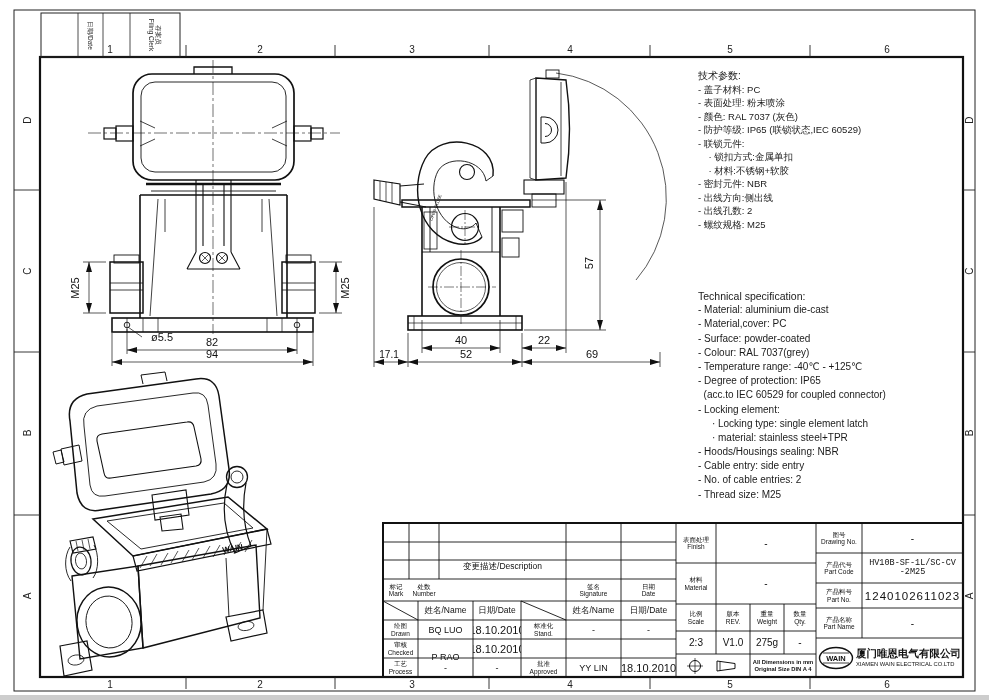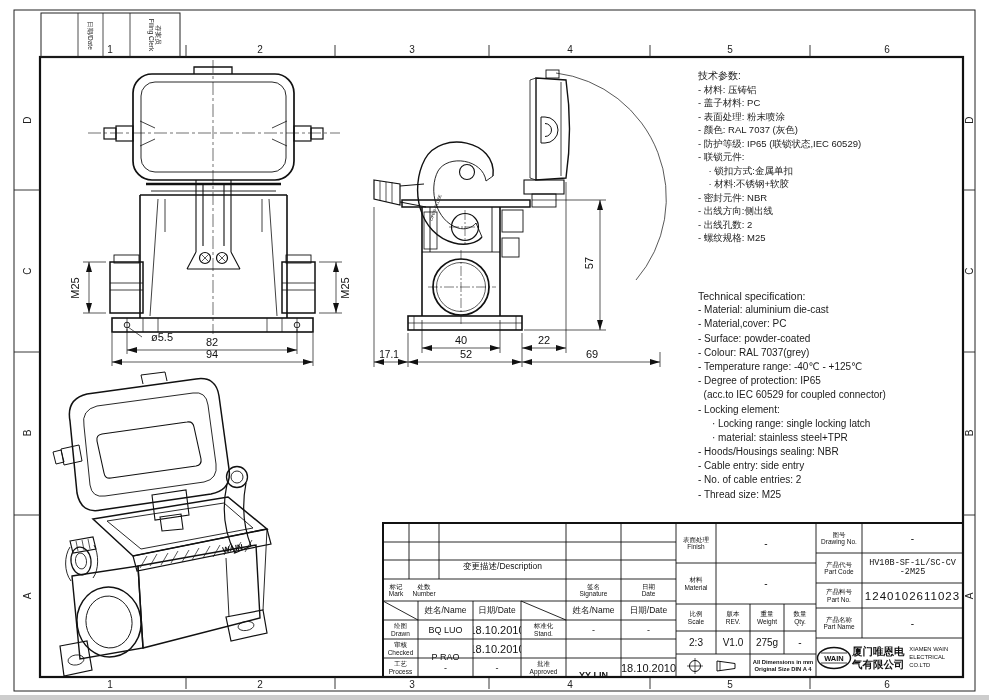--- a/index.html
+++ b/index.html
@@ -265,21 +265,20 @@
 <div class="filing rot90" style="left:68px;top:23px;width:45px;height:25px;">日期/Date</div>
 <div class="filing rot90" style="left:133px;top:20px;width:44px;height:30px;">
   <div>
         <div>存案员</div>
         <div>Filing Clerk</div>
       </div>
 </div>
 
 <div class="spec" style="top:69px;">
   <div class="t">技术参数:</div>
-  <div class="l">- 材料: 压铸铝</div>
   <div class="l">- 盖子材料: PC</div>
   <div class="l">- 表面处理: 粉末喷涂</div>
   <div class="l">- 颜色: RAL 7037 (灰色)</div>
   <div class="l">- 防护等级: IP65 (联锁状态,IEC 60529)</div>
   <div class="l">- 联锁元件:</div>
   <div class="l">    · 锁扣方式:金属单扣</div>
   <div class="l">    · 材料:不锈钢+软胶</div>
   <div class="l">- 密封元件: NBR</div>
   <div class="l">- 出线方向:侧出线</div>
   <div class="l">- 出线孔数: 2</div>
@@ -288,21 +287,21 @@
 <div class="spec spec-en" style="top:289px;">
   <div class="t">Technical specification:</div>
   <div class="l">- Material: aluminium die-cast</div>
   <div class="l">- Material,cover: PC</div>
   <div class="l">- Surface: powder-coated</div>
   <div class="l">- Colour: RAL 7037(grey)</div>
   <div class="l">- Temperature range: -40℃ - +125℃</div>
   <div class="l">- Degree of protection: IP65</div>
   <div class="l">  (acc.to IEC 60529 for coupled connector)</div>
   <div class="l">- Locking element:</div>
-  <div class="l">     · Locking range: single locking latch</div>
+  <div class="l">     · Locking type: single element latch</div>
   <div class="l">     · material: stainless steel+TPR</div>
   <div class="l">- Hoods/Housings sealing: NBR</div>
   <div class="l">- Cable entry: side entry</div>
   <div class="l">- No. of cable entries: 2</div>
   <div class="l">- Thread size: M25</div>
 </div>
 
 <div class="cell lbl2" style="left:383px;top:579px;width:26px;height:22px;">
   <div>标记</div>
       <div>Mark</div>
@@ -349,21 +348,21 @@
 <div class="cell lbl2" style="left:383px;top:658px;width:35px;height:19px;">
   <div>工艺</div>
       <div>Process</div>
 </div>
 <div class="cell val" style="left:418px;top:658px;width:55px;height:19px;">-</div>
 <div class="cell val" style="left:473px;top:658px;width:48px;height:19px;">-</div>
 <div class="cell lbl2" style="left:521px;top:658px;width:45px;height:19px;">
   <div>批准</div>
       <div>Approved</div>
 </div>
-<div class="cell val" style="left:566px;top:658px;width:55px;height:34px;font-weight:bold;">YY LIN</div>
+<div class="cell val" style="left:566px;top:658px;width:55px;height:20px;">YY LIN</div>
 <div class="cell val-s" style="left:621px;top:658px;width:55px;height:19px;">18.10.2010</div>
 
 <div class="cell lbl2" style="left:676px;top:523px;width:40px;height:40px;">
   <div>表面处理</div>
       <div>Finish</div>
 </div>
 <div class="cell val-b" style="left:716px;top:523px;width:100px;height:40px;">-</div>
 <div class="cell lbl2" style="left:676px;top:563px;width:40px;height:41px;">
   <div>材料</div>
       <div>Material</div>
@@ -430,20 +429,20 @@
 <div class="cell val-b" style="left:862px;top:608px;width:101px;height:30px;">-</div>
 
 <div class="cell" style="left:816px;top:638px;width:147px;height:39px;justify-content:flex-start;">
   <div style="width:40px;display:flex;justify-content:center;">
     <svg width="36" height="26" viewBox="0 0 36 26">
       <ellipse cx="18" cy="13" rx="16.5" ry="10.5" fill="none" stroke="#111" stroke-width="1.4"></ellipse>
       <path d="M5,8 H31 M5,18 H31" stroke="#111" stroke-width="0.8" fill="none"></path>
       <text x="18" y="15.5" font-size="7.5" font-weight="bold" text-anchor="middle" fill="#111">WAIN</text>
     </svg>
   </div>
-  <div style="display:flex;flex-direction:row;justify-content:center;">
+  <div style="display:flex;flex-direction:column;justify-content:center;">
     <div style="font-size:10.5px;font-weight:bold;line-height:13px;">厦门唯恩电气有限公司</div>
     <div style="font-size:5.8px;line-height:8px;">XIAMEN WAIN ELECTRICAL CO.LTD</div>
   </div>
 </div>
 
 <div class="edge"></div>
 </div>
 
 </body></html>

